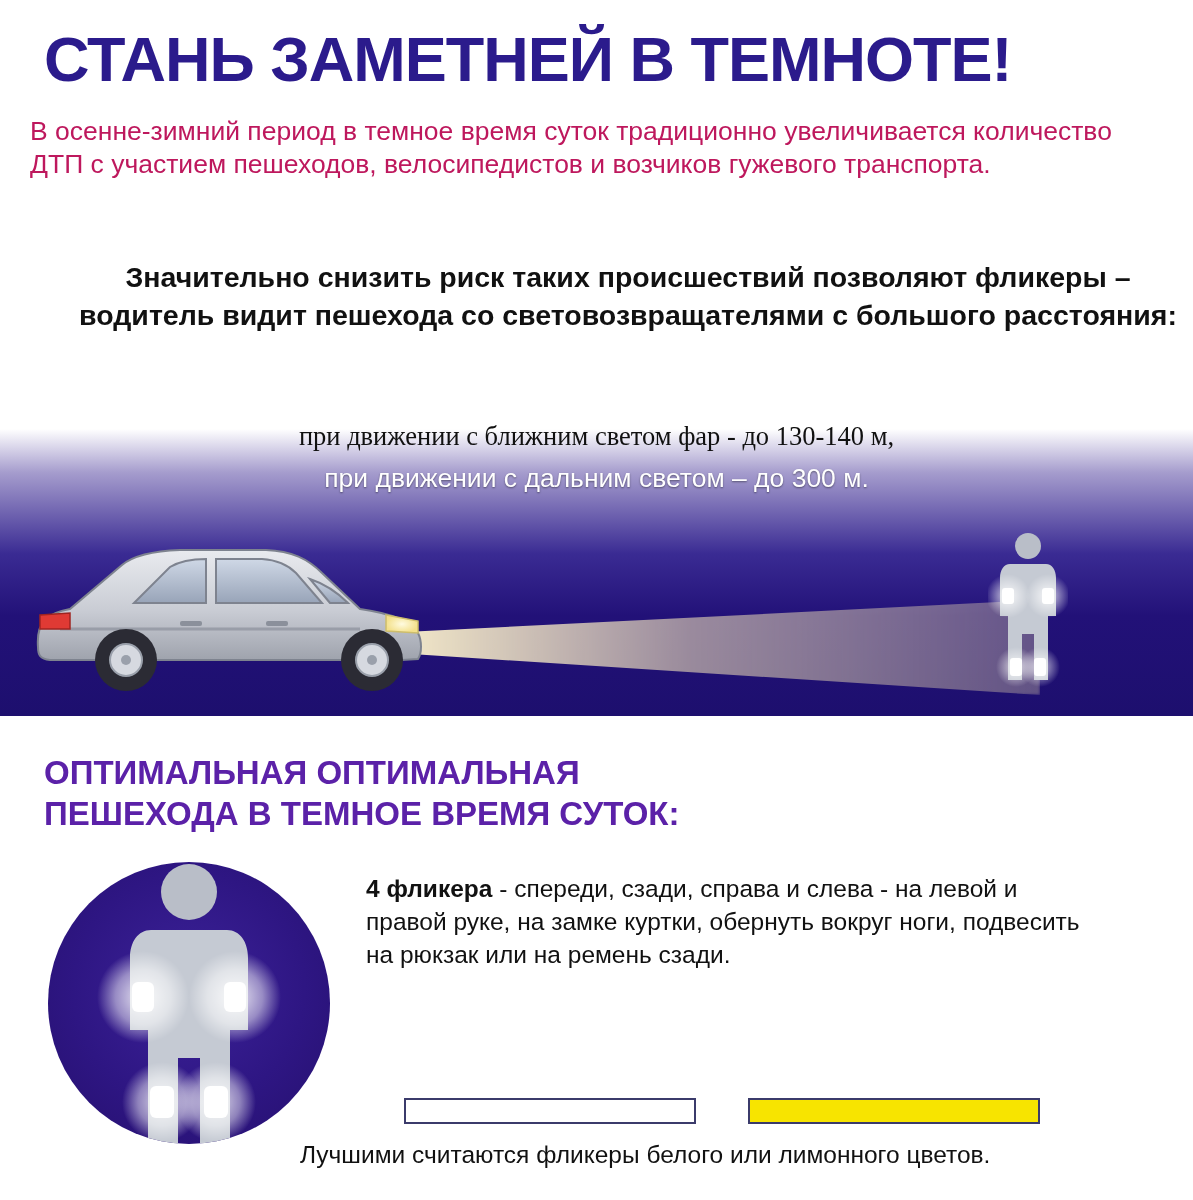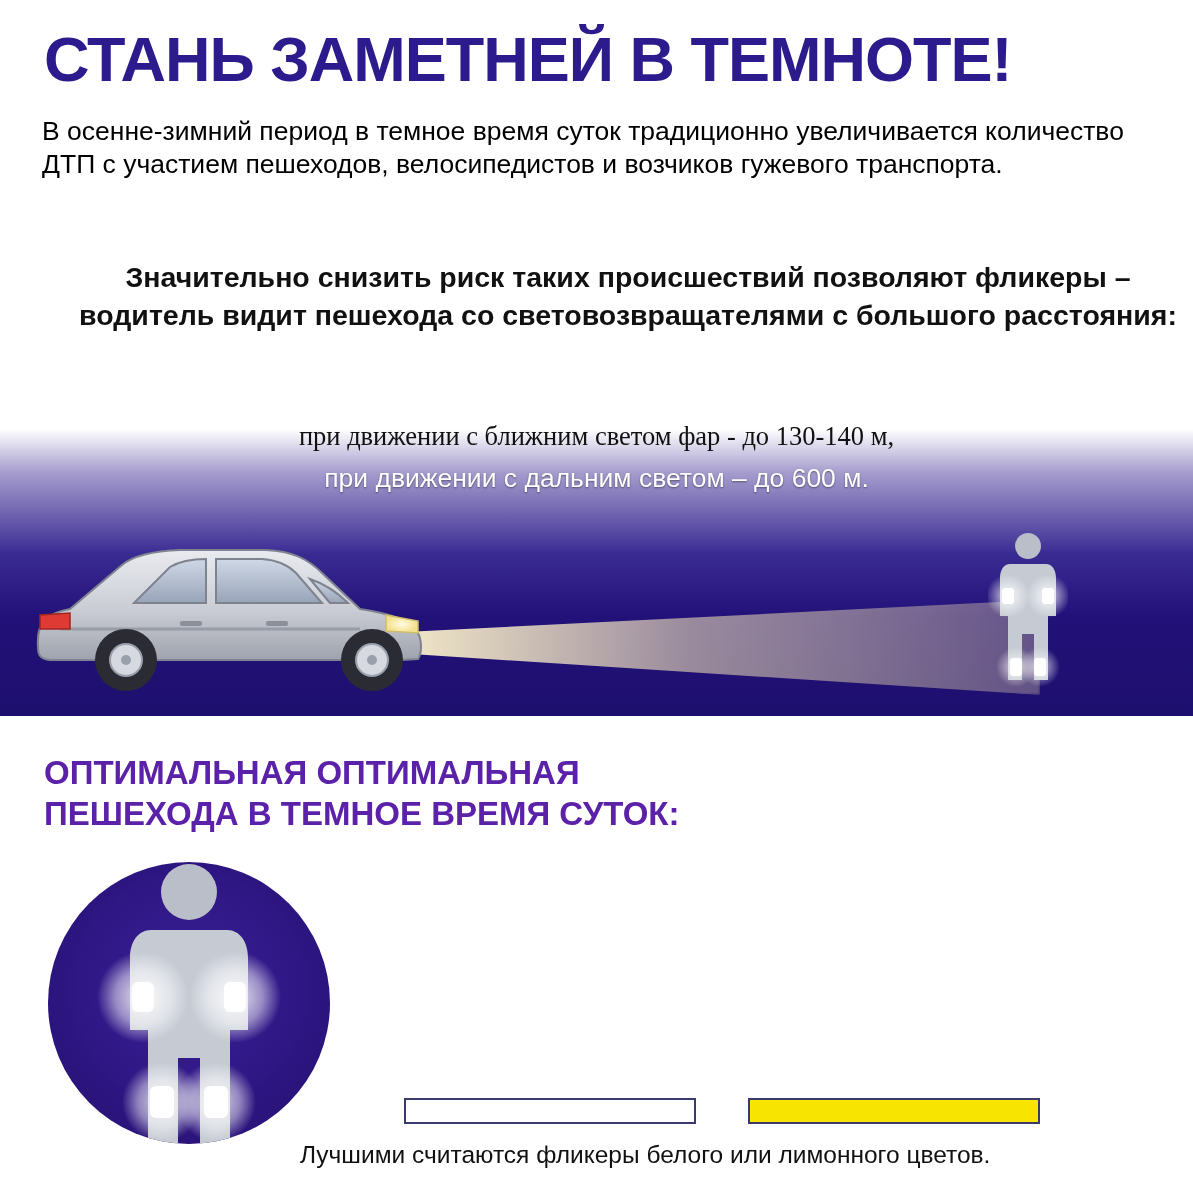--- a/index.html
+++ b/index.html
@@ -30,26 +30,26 @@
     line-height: 66px;
     font-weight: bold;
     color: #2b1b8c;
     letter-spacing: -1px;
     white-space: nowrap;
   }
 
   
   .intro {
     position: absolute;
-    left: 42px;
+    left: 30px;
     top: 115px;
     width: 1110px;
     font-size: 26.5px;
     line-height: 33px;
-    color: #000000;
+    color: #be185d;
   }
 
   
   .statement {
     position: absolute;
     left: 46px;
     top: 258px;
     width: 1100px;
     text-align: center;
     font-size: 28.5px;
@@ -184,21 +184,21 @@
 
   <div class="title">СТАНЬ ЗАМЕТНЕЙ В ТЕМНОТЕ!</div>
 
   <div class="intro">В осенне-зимний период в темное время суток традиционно увеличивается количество ДТП с участием пешеходов, велосипедистов и возчиков гужевого транспорта.</div>
 
   <div class="statement">Значительно снизить риск таких происшествий позволяют фликеры – водитель видит пешехода со световозвращателями с большого расстояния:</div>
 
   <div class="night">
 
     <div class="night-line1">при движении с ближним светом фар - до 130-140 м,</div>
-    <div class="night-line2">при движении с дальним светом – до 600 м.</div>
+    <div class="night-line2">при движении с дальним светом – до 300 м.</div>
 
     <div class="beam"></div>
 
     <svg class="car" viewBox="0 0 400 175">
       <defs>
         <linearGradient id="body" x1="0" y1="0" x2="0" y2="1">
           <stop offset="0%" stop-color="#e9ebef"></stop>
           <stop offset="55%" stop-color="#c9ccd4"></stop>
           <stop offset="100%" stop-color="#9fa3ad"></stop>
         </linearGradient>
@@ -275,20 +275,23 @@
       <rect x="176" y="120" width="22" height="30" rx="6" fill="#ffffff"></rect>
       <rect x="102" y="224" width="24" height="32" rx="6" fill="#ffffff"></rect>
       <rect x="156" y="224" width="24" height="32" rx="6" fill="#ffffff"></rect>
       <circle cx="95" cy="135" r="46" fill="url(#glow2)" opacity=".9"></circle>
       <circle cx="187" cy="135" r="46" fill="url(#glow2)" opacity=".9"></circle>
       <circle cx="114" cy="240" r="40" fill="url(#glow2)" opacity=".85"></circle>
       <circle cx="168" cy="240" r="40" fill="url(#glow2)" opacity=".85"></circle>
     </svg>
   </div>
 
+  <div class="rt-main">
+    <b>4 фликера</b><span> - спереди, сзади, справа и слева - на левой и правой руке, на замке куртки, обернуть вокруг ноги, подвесить на рюкзак или на ремень сзади.</span>
+  </div>
 
 
   <div class="swatch swatch-white"></div>
   <div class="swatch swatch-lemon"></div>
 
   <div class="bottom-line">Лучшими считаются фликеры белого или лимонного цветов.</div>
 
 </div>
 
 </body></html>

